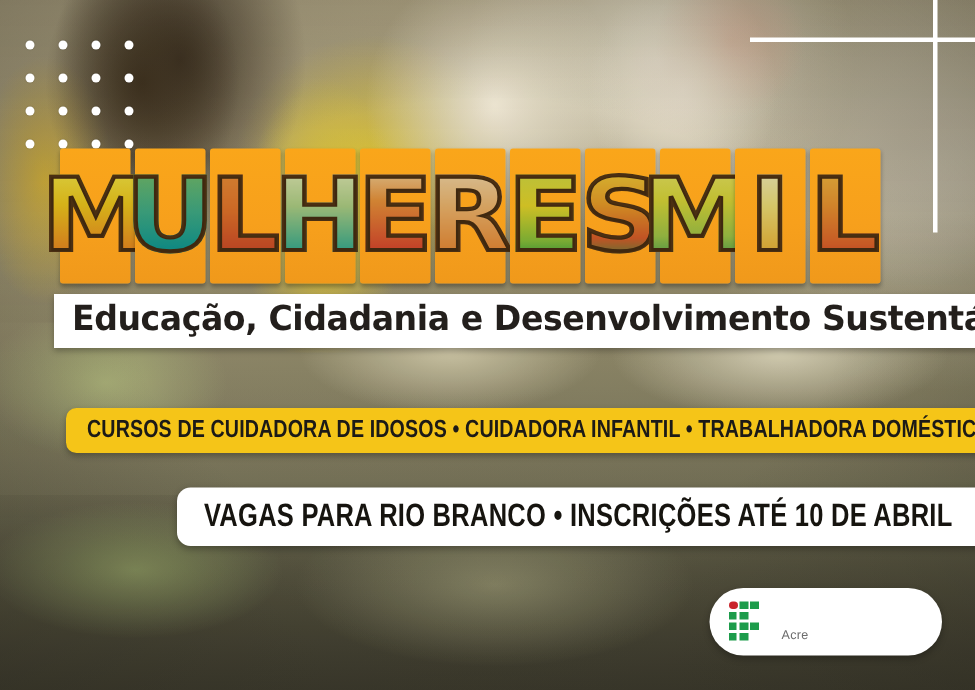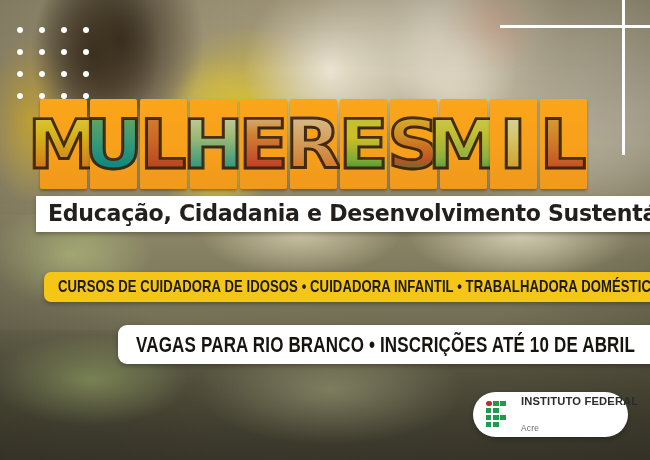--- a/index.html
+++ b/index.html
@@ -288,18 +288,17 @@
       <i style="left:14.4px; top:0px;"></i>
       <i style="left:0px;    top:7.2px;"></i>
       <i style="left:7.2px;  top:7.2px;"></i>
       <i style="left:0px;    top:14.4px;"></i>
       <i style="left:7.2px;  top:14.4px;"></i>
       <i style="left:14.4px; top:14.4px;"></i>
       <i style="left:0px;    top:21.6px;"></i>
       <i style="left:7.2px;  top:21.6px;"></i>
     </div>
     <div class="logo-text">
-      <span class="l1">INSTITUTO FEDERAL</span>
       <span class="l2">Acre</span>
     </div>
   </div>
 
 </div>
 
 </body></html>

